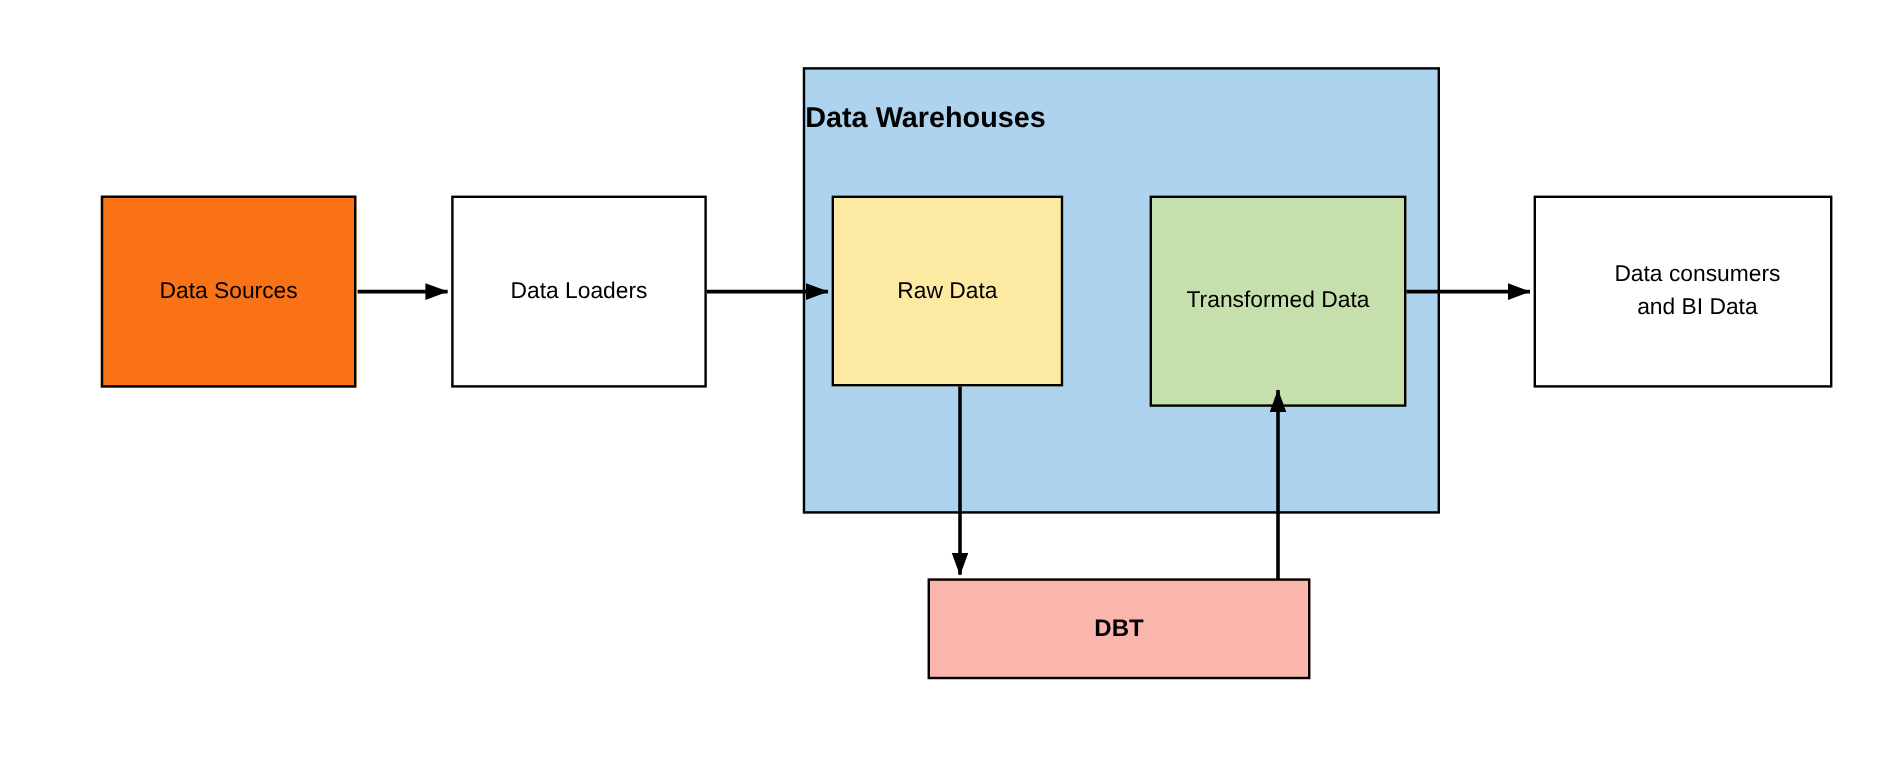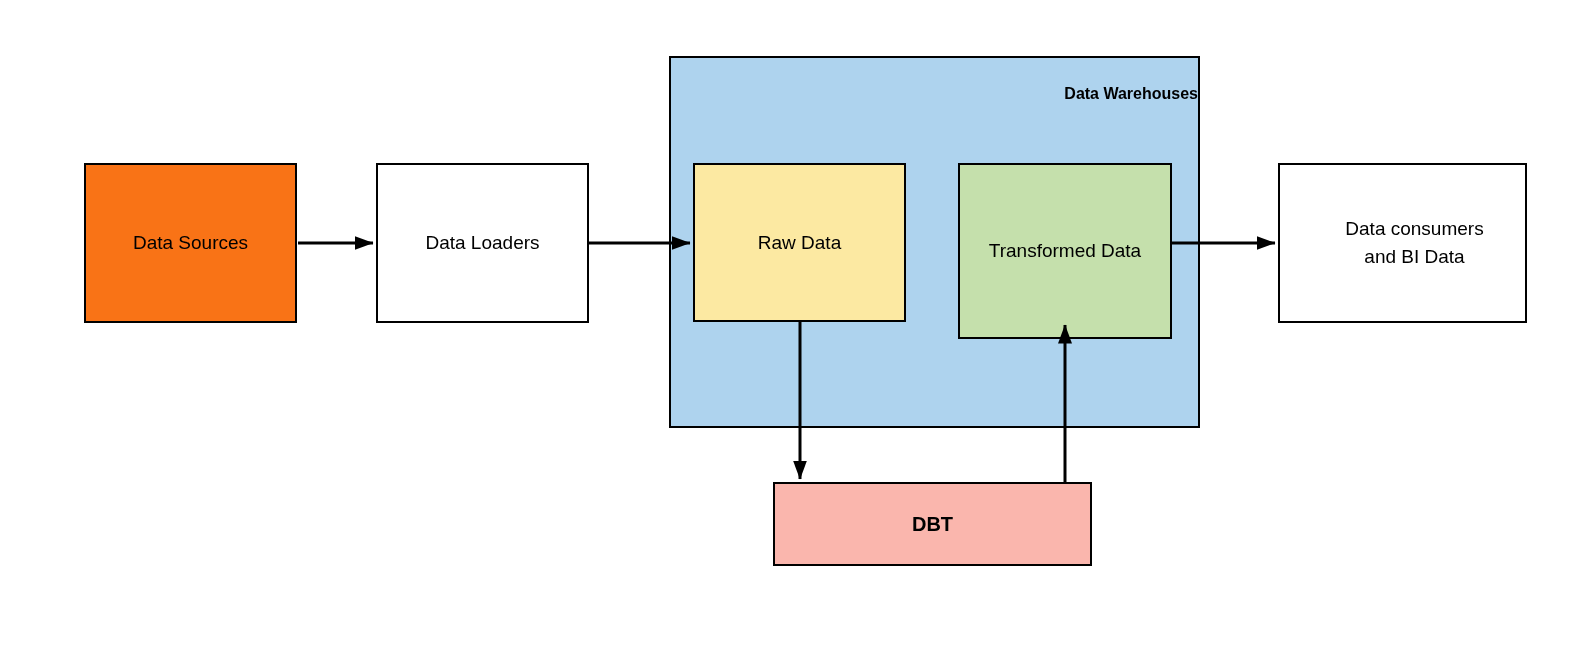--- a/index.html
+++ b/index.html
@@ -32,31 +32,31 @@
   .container-node {
     position: absolute;
     box-sizing: border-box;
     border: 2.5px solid #000000;
   }
   .container-title {
     position: absolute;
     top: 27px;
     left: 0;
     width: 100%;
-    text-align: right;
-    font-size: 16px;
+    text-align: left;
+    font-size: 24px;
     font-weight: bold;
     color: #000000;
   }
   .bold-label { font-weight: bold; font-size: 20px; }
   
   #n-sources      { left: 84px;   top: 163px; width: 213px; height: 160px; }
   #n-loaders      { left: 376px;  top: 163px; width: 213px; height: 160px; }
   #n-warehouse    { left: 669px;  top: 56px;  width: 531px; height: 372px; }
-  #n-raw          { left: 693px;  top: 163px; width: 213px; height: 159px; }
+  #n-raw          { left: 693px;  top: 163px; width: 193px; height: 159px; }
   #n-transformed  { left: 958px;  top: 163px; width: 214px; height: 176px; }
   #n-consumers    { left: 1278px; top: 163px; width: 249px; height: 160px; padding-left: 24px; }
   #n-dbt          { left: 773px;  top: 482px; width: 319px; height: 84px; }
   svg.edges {
     position: absolute;
     left: 0; top: 0;
     width: 1582px;
     height: 646px;
     pointer-events: none;
   }

